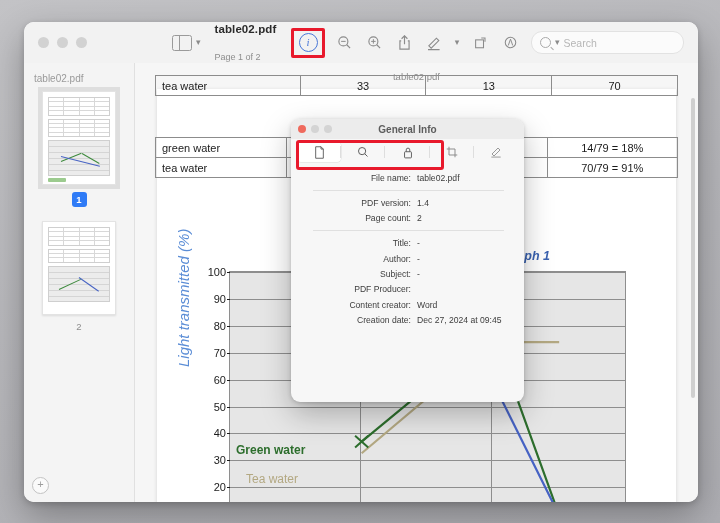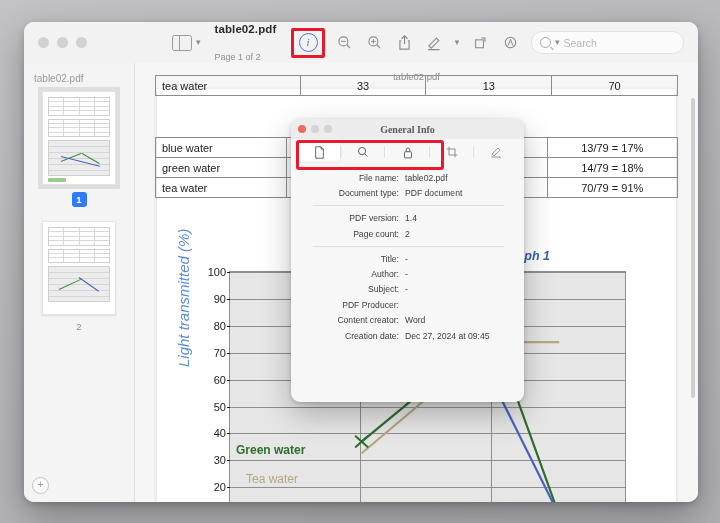--- a/index.html
+++ b/index.html
@@ -116,34 +116,34 @@
   .lbl-green{color:#2d6e2d;}
   .lbl-tea{color:#b3a882;font-weight:normal;}
 
   
   .dialog{
     position:absolute;left:267px;top:97px;width:233px;height:283px;
     background:#f7f7f7;border-radius:9px;
     box-shadow:0 12px 30px rgba(0,0,0,.26),0 1px 4px rgba(0,0,0,.18);
     overflow:hidden;
   }
-  .dlg-bar{height:20px;background:#ececec;position:relative;display:flex;align-items:center;font-family:Liberation Serif, serif;}
+  .dlg-bar{height:20px;background:#ececec;position:relative;display:flex;align-items:center;}
   .dlg-tl{display:flex;gap:5px;margin-left:7px;}
   .d-dot{width:8px;height:8px;border-radius:50%;}
   .d-red{background:#ef6a5d;}
   .d-gray{background:#d4d4d4;}
   .dlg-title{position:absolute;left:0;right:0;text-align:center;font-size:10px;color:#5c5c5c;font-weight:bold;}
   .dlg-tabs{height:26px;display:flex;align-items:center;padding:0 6px;position:relative;gap:0;}
   .tab{flex:1;height:20px;display:flex;align-items:center;justify-content:center;color:#6f6f6f;position:relative;}
   .tab.active{background:#ffffff;border-radius:4px;box-shadow:0 0 0 .5px #dcdcdc;}
   .tab-sep{position:absolute;right:0;top:4px;bottom:4px;width:1px;background:#dedede;}
   .tabs-redbox{position:absolute;left:5px;top:1px;width:142px;height:24px;border:3px solid #e8192c;border-radius:3px;pointer-events:none;}
   .dlg-body{padding:7px 10px 0 0;}
   .irow{display:flex;font-size:8.6px;line-height:1.5;margin-bottom:2.5px;}
-  .ikey{width:108px;text-align:right;color:#3d3d3d;padding-right:6px;flex:none;}
+  .ikey{width:108px;text-align:right;color:#3d3d3d;padding-right:6px;flex:none;padding-left:12px;}
   .ival{color:#3d3d3d;}
   .divider{height:1px;background:#e0e0e0;margin:5px 10px 6px 22px;}
 </style>
 </head>
 <body>
 
 <div class="desktop">
 
   <div class="window">
 
@@ -380,26 +380,20 @@
                 <td class="c-center" style="width:24%">13</td>
                 <td class="c-center" style="width:24%">70</td>
               </tr>
             </tbody>
               </table>
           </div>
 
           <div class="tbl-main">
             <table class="pdft">
               <tbody>
-              <tr>
-                <td>blue water</td>
-                <td class="c-center"></td>
-                <td class="c-center"></td>
-                <td class="c-center">13/79 = 17%</td>
-              </tr>
               <tr>
                 <td>green water</td>
                 <td class="c-center"></td>
                 <td class="c-center"></td>
                 <td class="c-center">14/79 = 18%</td>
               </tr>
               <tr>
                 <td>tea water</td>
                 <td class="c-center"></td>
                 <td class="c-center"></td>
@@ -503,24 +497,20 @@
         </div>
         <span class="tabs-redbox"></span>
       </div>
 
       <div class="dlg-body">
 
         <div class="irow">
           <span class="ikey">File name:</span>
           <span class="ival">table02.pdf</span>
         </div>
-        <div class="irow">
-          <span class="ikey">Document type:</span>
-          <span class="ival">PDF document</span>
-        </div>
 
         <div class="divider"></div>
 
         <div class="irow">
           <span class="ikey">PDF version:</span>
           <span class="ival">1.4</span>
         </div>
         <div class="irow">
           <span class="ikey">Page count:</span>
           <span class="ival">2</span>

